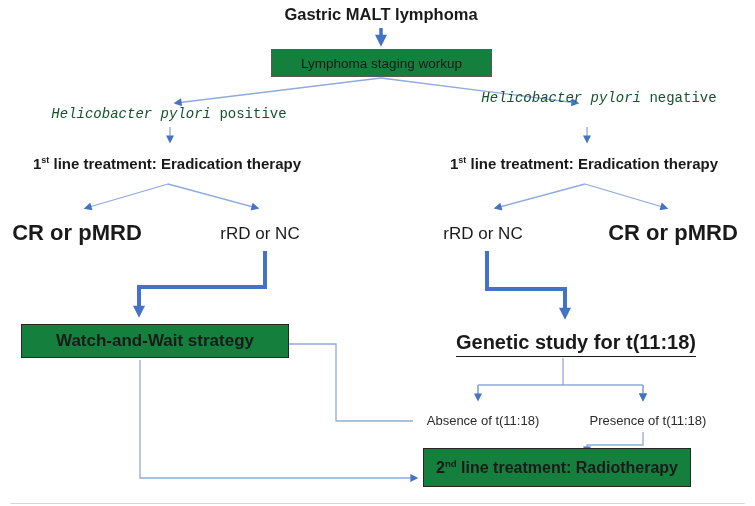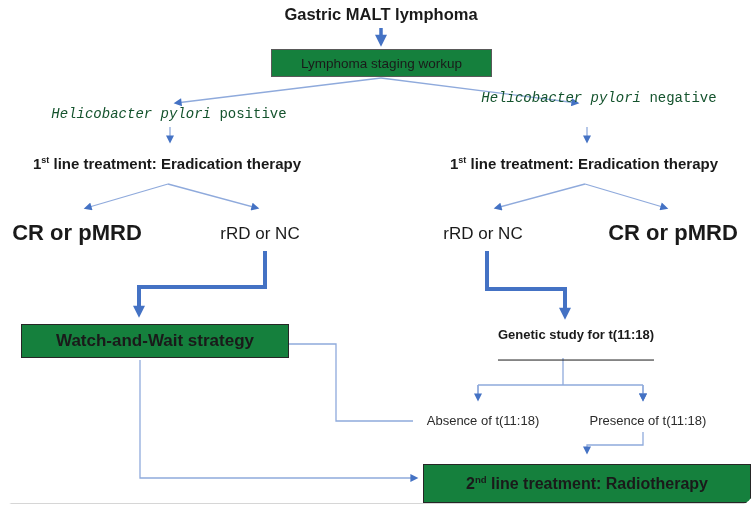--- a/index.html
+++ b/index.html
@@ -19,38 +19,38 @@
   .wire-thin{fill:none;stroke:var(--thin-blue);stroke-width:1.3;}
   .wire-thick{fill:none;stroke:var(--thick-blue);stroke-width:4;}
   .wire-title{fill:none;stroke:var(--thick-blue);stroke-width:3.5;}
   marker path{fill:var(--arrow-blue);}
   .node{position:absolute;transform:translate(-50%,-50%);white-space:nowrap;line-height:1.15;}
   .box{position:absolute;display:flex;align-items:center;justify-content:center;
        background:#15803d;box-sizing:border-box;white-space:nowrap;}
   .box-staging{left:271px;top:49px;width:221px;height:28px;border:1px solid var(--border-gray);font-size:13.5px;}
   .box-watch{left:21px;top:324px;width:268px;height:34px;border:1.5px solid var(--border-dark);
              font-size:17px;font-weight:bold;}
-  .box-radio{left:423px;top:464px;width:328px;height:39px;border:1.5px solid var(--border-dark);
+  .box-radio{left:423px;top:448px;width:268px;height:39px;border:1.5px solid var(--border-dark);
              font-size:16px;font-weight:bold;}
   .title{left:381px;top:14px;font-size:16.5px;font-weight:bold;}
   .hp-label{font-size:14px;color:#14532d;font-family:Liberation Mono, monospace;}
   .hp-pos{left:169px;top:114px;}
   .hp-neg{left:599px;top:98px;}
   .ital{font-style:italic;}
   .firstline{font-size:15px;font-weight:bold;}
   .fl-left{left:167px;top:164px;}
   .fl-right{left:584px;top:164px;}
   .outcome-big{font-size:22px;font-weight:bold;}
   .outcome-sm{font-size:17px;font-weight:normal;}
   .cr-left{left:77px;top:233px;}
   .rrd-left{left:260px;top:234px;}
   .rrd-right{left:483px;top:234px;}
   .cr-right{left:673px;top:233px;}
-  .genetic{left:576px;top:344px;font-size:13px;font-weight:bold;
-           border-bottom:1.6px solid var(--text-dark);padding-bottom:17px;}
+  .genetic{left:576px;top:344px;font-size:20px;font-weight:bold;
+           border-bottom:1.6px solid var(--text-dark);padding-bottom:2px;}
   .t1118{font-size:13px;color:#2b2b2b;}
   .absence{left:483px;top:421px;}
   .presence{left:648px;top:421px;}
   .sup{font-size:60%;vertical-align:super;}
   .bottom-rule{position:absolute;left:0;top:503px;width:755px;height:1px;background:#d6d6d6;}
 </style>
 </head>
 <body>
 
 <div class="canvas">

